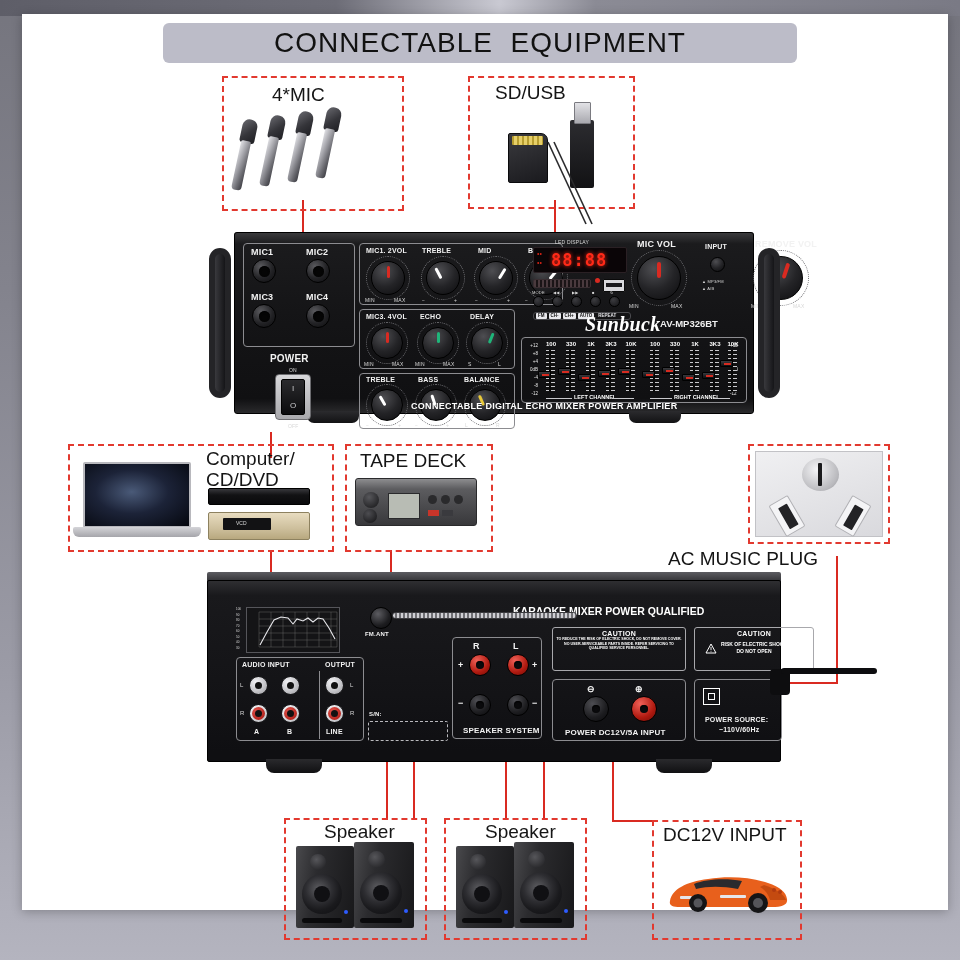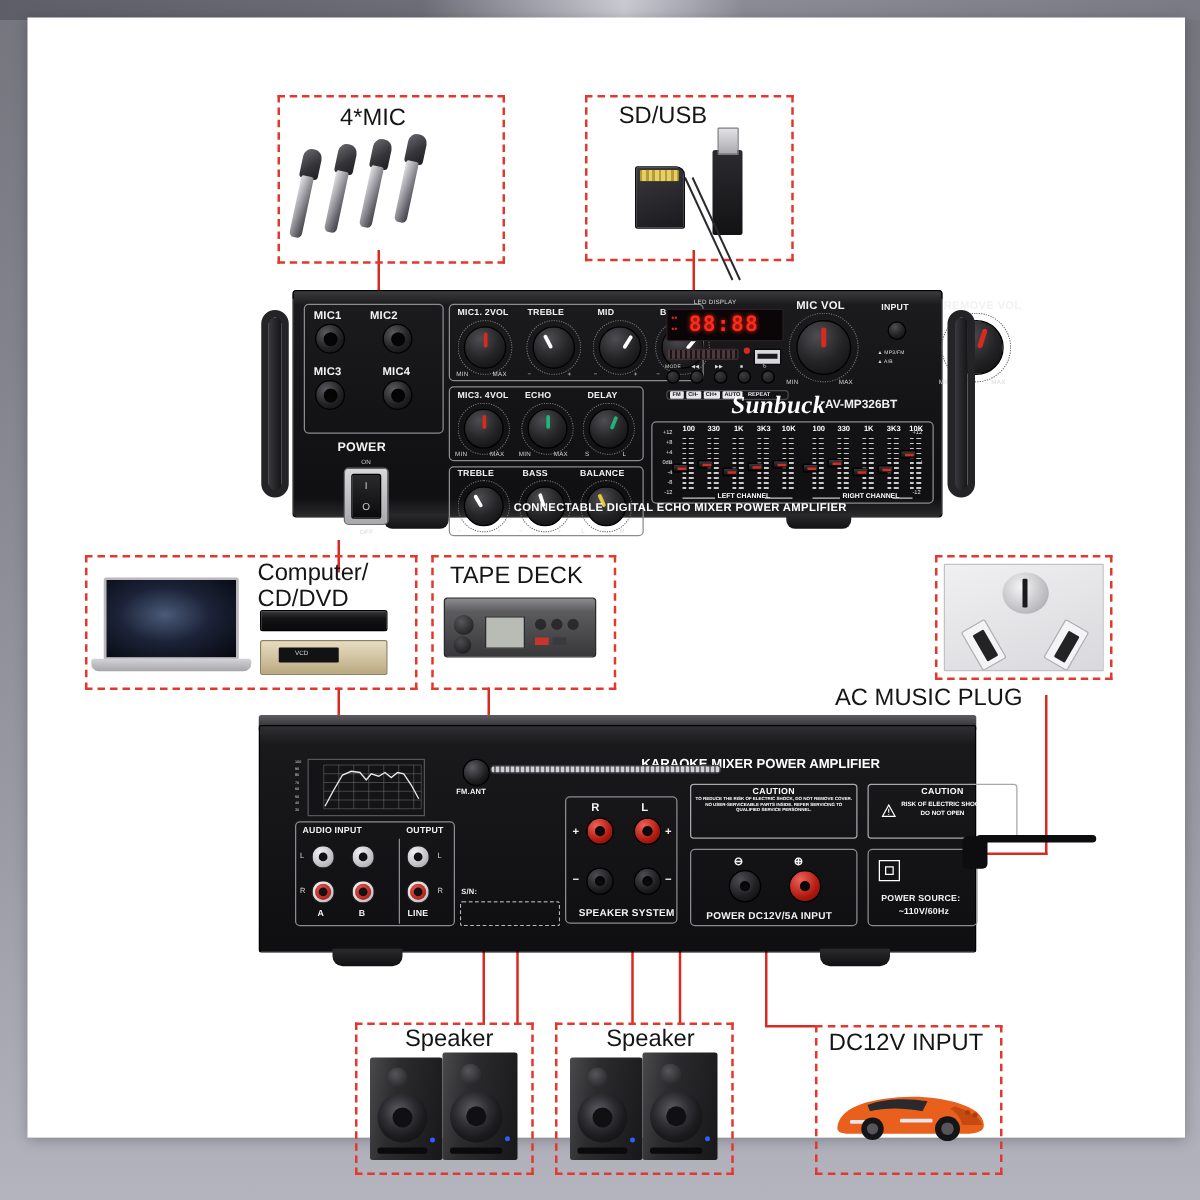--- a/index.html
+++ b/index.html
@@ -410,20 +410,23 @@
 </head>
 <body>
 
 <div id="page">
 
   <div class="backdrop"></div>
   <div class="glass-strip"></div>
   <div class="stage-shadow"></div>
   <div class="stage"></div>
 
+  <div class="title-banner">
+    <div class="t">CONNECTABLE  EQUIPMENT</div>
+  </div>
 
   <div class="line line-v" style="left:302px; top:200px; height:60px;"></div>
   <div class="dot" style="left:299px; top:255px;"></div>
 
   <div class="line line-v" style="left:554px; top:200px; height:56px;"></div>
   <div class="dot" style="left:551px; top:272px;"></div>
 
   <div class="line line-v" style="left:270px; top:432px; height:26px;"></div>
   <div class="line line-v" style="left:270px; top:550px; height:148px;"></div>
   <div class="line line-h" style="left:270px; top:697px; width:26px;"></div>
@@ -486,21 +489,21 @@
 
   <div class="amp-front">
     <div class="amp-top-edge"></div>
     <div class="amp-body">
 
       <div class="amp-foot f1"></div>
       <div class="amp-foot f2"></div>
 
       <div class="panel-box" style="left:8px; top:10px; width:112px; height:104px;">
         <div class="lbl mic" style="left:7px; top:3px;">MIC1</div>
-        <div class="lbl mic" style="left:52px; top:3px;">MIC2</div>
+        <div class="lbl mic" style="left:62px; top:3px;">MIC2</div>
         <div class="jack" style="left:8px; top:15px;"></div>
         <div class="jack" style="left:62px; top:15px;"></div>
         <div class="lbl mic" style="left:7px; top:48px;">MIC3</div>
         <div class="lbl mic" style="left:62px; top:48px;">MIC4</div>
         <div class="jack" style="left:8px; top:60px;"></div>
         <div class="jack" style="left:62px; top:60px;"></div>
       </div>
 
       <div style="position:absolute; left:28px; top:120px;">
         <div class="lbl" style="left:7px; top:0; font-size:10px;">POWER</div>
@@ -969,21 +972,21 @@
       </div>
   </div>
   <div class="dash-label" style="left:668px; top:548px;">AC MUSIC PLUG</div>
 
   <div class="amp-rear">
     <div class="rear-top"></div>
     <div class="rear-body">
       <div class="rear-foot l"></div>
       <div class="rear-foot r"></div>
 
-      <div class="rear-title" style="left:305px; top:24px;">KARAOKE MIXER POWER AMPLIFIER</div>
+      <div class="rear-title" style="left:305px; top:24px;">KARAOKE MIXER POWER QUALIFIED</div>
 
       <div class="freq-graph" style="left:38px; top:26px; width:94px; height:46px;">
         <svg width="94" height="46" viewBox="0 0 94 46">
           <g stroke="#777" stroke-width=".4" fill="none">
             <path d="M12,4 H90 M12,11 H90 M12,18 H90 M12,25 H90 M12,32 H90 M12,39 H90"></path>
             <path d="M12,4 V39 M24,4 V39 M36,4 V39 M48,4 V39 M60,4 V39 M72,4 V39 M84,4 V39 M90,4 V39"></path>
           </g>
           <path d="M13,37 L20,24 L27,12 L34,9 L41,10 L46,16 L50,11 L56,13 L61,10 L66,14 L71,10 L76,11 L82,20 L88,31" stroke="#e8e8ec" stroke-width="1.1" fill="none"></path>
         </svg>
       </div>

